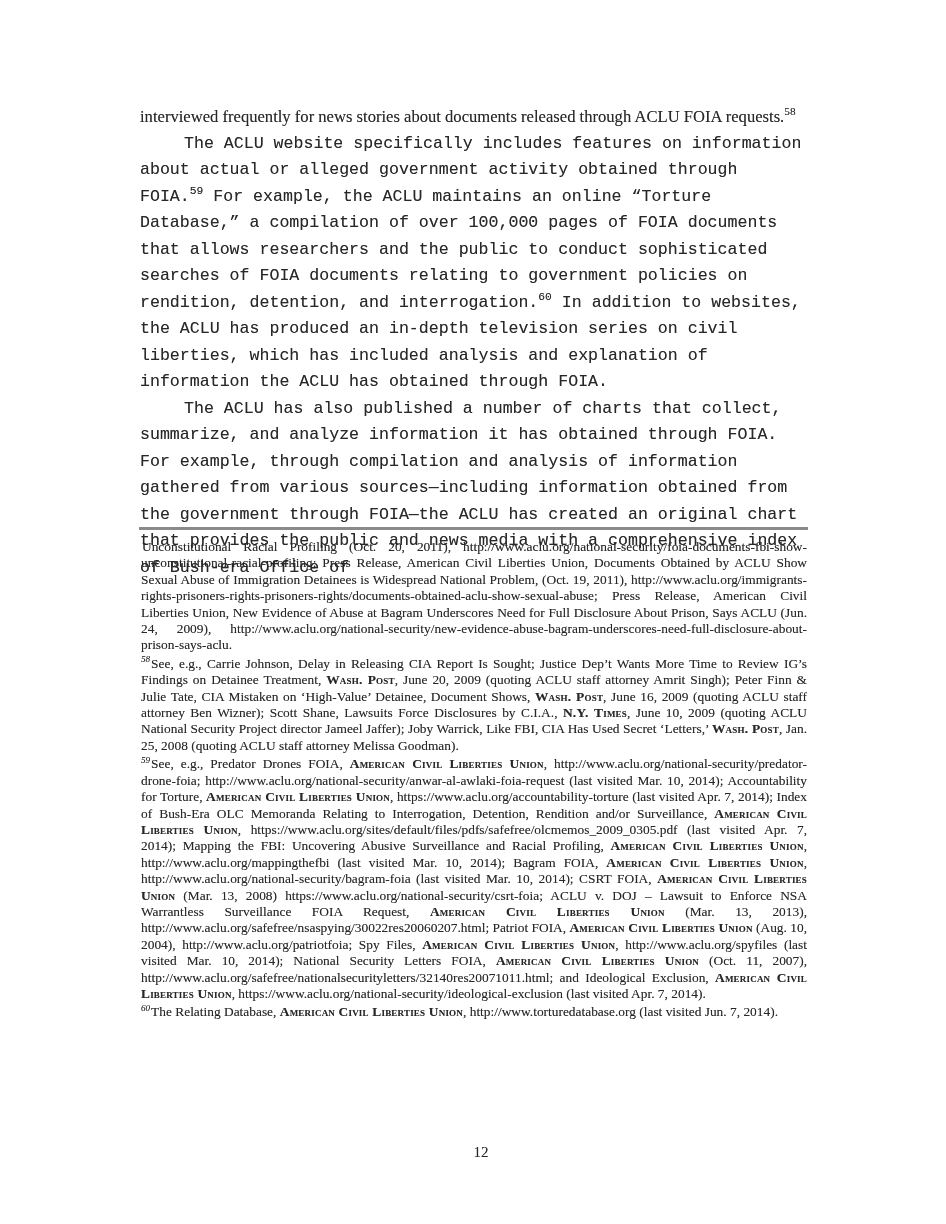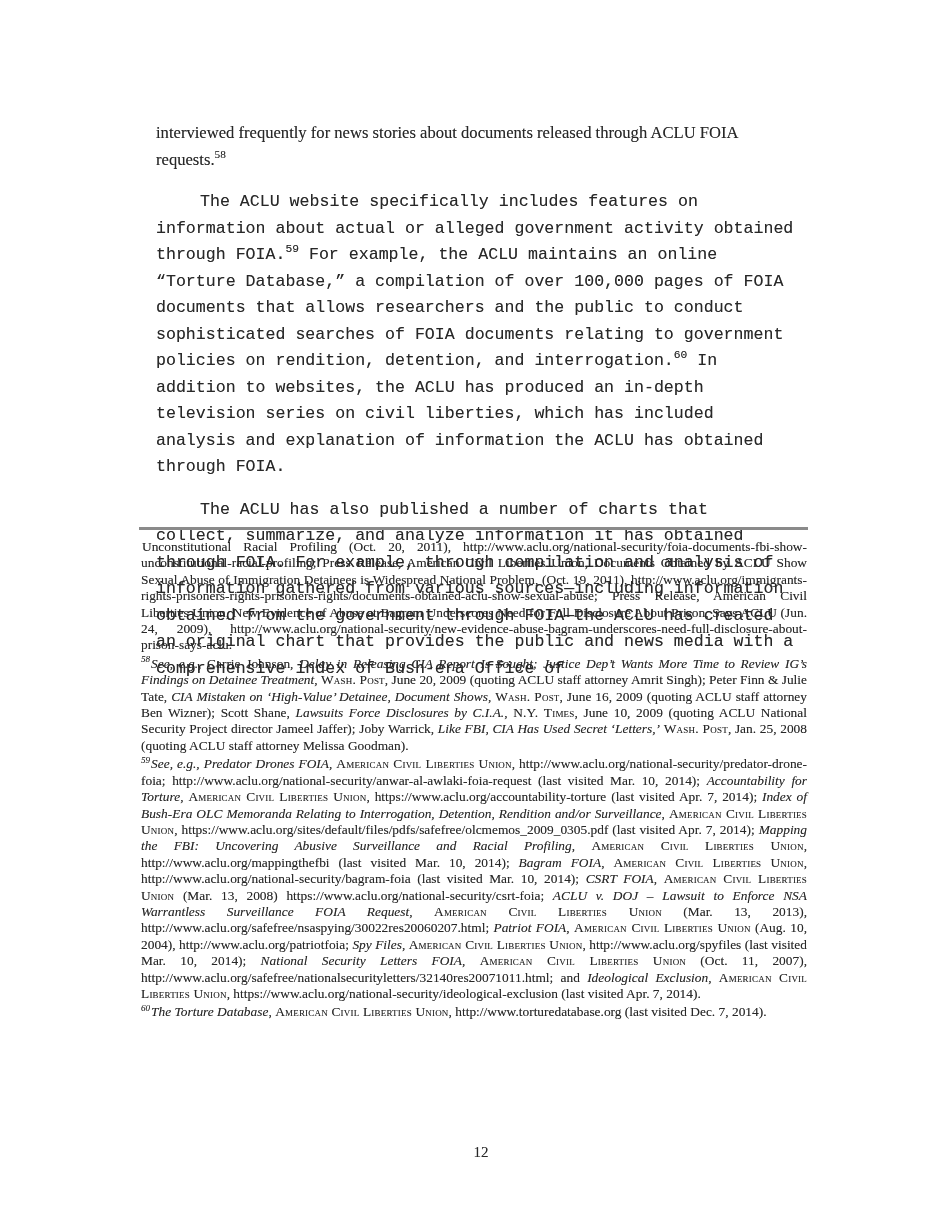--- a/index.html
+++ b/index.html
@@ -11,21 +11,21 @@
     color:#282828;
     overflow:hidden;
   }
   .body-text{
     position:absolute;
     left:140px;top:104px;width:670px;
     font-size:16.6px;line-height:26.5px;
     text-align:left;
     text-shadow:0 0 0.5px rgba(40,40,40,0.45);
   }
-  .body-para{margin:16px;}
+  .body-para{margin:0;}
   .body-para.indented{text-indent:44px;font-family:Liberation Mono, monospace;}
   .footnote-rule{
     position:absolute;
     left:139px;top:527px;width:669px;height:3px;
     background:#8a8a8a;border:0;margin:0;padding:0;
   }
   .footnotes{
     position:absolute;
     left:139px;top:537px;width:670px;
     font-size:13.4px;line-height:16.4px;
@@ -35,22 +35,22 @@
   }
   .footnote{margin:2px;}
   .fn-marker{
     font-size:0.68em;
     vertical-align:super;
     line-height:0;
     font-style:italic;
     padding-right:1px;
   }
   .seg-n{font-style:normal;}
-  .seg-i{font-style:italic;}
-  .seg-sc{font-variant:small-caps;letter-spacing:0.2px;}
+  .seg-i{}
+  .seg-sc{font-variant:small-caps;letter-spacing:0.2px;font-weight:bold;}
   .seg-sup{font-size:0.68em;vertical-align:super;line-height:0;}
   .page-number{
     position:absolute;
     left:0;top:1144px;width:946px;
     text-align:center;
     font-size:15px;
     text-shadow:0 0 0.5px rgba(40,40,40,0.4);
     padding-left:8px;
   }
 </style>
@@ -71,19 +71,19 @@
     <p class="footnote">
       <sup class="fn-marker"></sup><span><span class="seg-n">Unconstitutional Racial Profiling (Oct. 20, 2011), http://www.aclu.org/national-security/foia-documents-fbi-show-unconstitutional-racial-profiling; Press Release, American Civil Liberties Union, Documents Obtained by ACLU Show Sexual Abuse of Immigration Detainees is Widespread National Problem, (Oct. 19, 2011), http://www.aclu.org/immigrants-rights-prisoners-rights-prisoners-rights/documents-obtained-aclu-show-sexual-abuse; Press Release, American Civil Liberties Union, New Evidence of Abuse at Bagram Underscores Need for Full Disclosure About Prison, Says ACLU (Jun. 24, 2009), http://www.aclu.org/national-security/new-evidence-abuse-bagram-underscores-need-full-disclosure-about-prison-says-aclu.</span></span>
     </p>
     <p class="footnote">
       <sup class="fn-marker">58</sup><span><span class="seg-i">See, e.g., </span><span class="seg-n">Carrie Johnson, </span><span class="seg-i">Delay in Releasing CIA Report Is Sought; Justice Dep’t Wants More Time to Review IG’s Findings on Detainee Treatment</span><span class="seg-n">, </span><span class="seg-sc">Wash. Post</span><span class="seg-n">, June 20, 2009 (quoting ACLU staff attorney Amrit Singh); Peter Finn &amp; Julie Tate, </span><span class="seg-i">CIA Mistaken on ‘High-Value’ Detainee, Document Shows</span><span class="seg-n">, </span><span class="seg-sc">Wash. Post</span><span class="seg-n">, June 16, 2009 (quoting ACLU staff attorney Ben Wizner); Scott Shane, </span><span class="seg-i">Lawsuits Force Disclosures by C.I.A.</span><span class="seg-n">, </span><span class="seg-sc">N.Y. Times</span><span class="seg-n">, June 10, 2009 (quoting ACLU National Security Project director Jameel Jaffer); Joby Warrick, </span><span class="seg-i">Like FBI, CIA Has Used Secret ‘Letters,’</span><span class="seg-n"> </span><span class="seg-sc">Wash. Post</span><span class="seg-n">, Jan. 25, 2008 (quoting ACLU staff attorney Melissa Goodman).</span></span>
     </p>
     <p class="footnote">
       <sup class="fn-marker">59</sup><span><span class="seg-i">See, e.g., Predator Drones FOIA</span><span class="seg-n">, </span><span class="seg-sc">American Civil Liberties Union</span><span class="seg-n">, http://www.aclu.org/national-security/predator-drone-foia; http://www.aclu.org/national-security/anwar-al-awlaki-foia-request (last visited Mar. 10, 2014); </span><span class="seg-i">Accountability for Torture</span><span class="seg-n">, </span><span class="seg-sc">American Civil Liberties Union</span><span class="seg-n">, https://www.aclu.org/accountability-torture (last visited Apr. 7, 2014); </span><span class="seg-i">Index of Bush-Era OLC Memoranda Relating to Interrogation, Detention, Rendition and/or Surveillance</span><span class="seg-n">, </span><span class="seg-sc">American Civil Liberties Union</span><span class="seg-n">, https://www.aclu.org/sites/default/files/pdfs/safefree/olcmemos_2009_0305.pdf (last visited Apr. 7, 2014); </span><span class="seg-i">Mapping the FBI: Uncovering Abusive Surveillance and Racial Profiling</span><span class="seg-n">, </span><span class="seg-sc">American Civil Liberties Union</span><span class="seg-n">, http://www.aclu.org/mappingthefbi (last visited Mar. 10, 2014); </span><span class="seg-i">Bagram FOIA</span><span class="seg-n">, </span><span class="seg-sc">American Civil Liberties Union</span><span class="seg-n">, http://www.aclu.org/national-security/bagram-foia (last visited Mar. 10, 2014); </span><span class="seg-i">CSRT FOIA</span><span class="seg-n">, </span><span class="seg-sc">American Civil Liberties Union</span><span class="seg-n"> (Mar. 13, 2008) https://www.aclu.org/national-security/csrt-foia; </span><span class="seg-i">ACLU v. DOJ – Lawsuit to Enforce NSA Warrantless Surveillance FOIA Request</span><span class="seg-n">, </span><span class="seg-sc">American Civil Liberties Union</span><span class="seg-n"> (Mar. 13, 2013), http://www.aclu.org/safefree/nsaspying/30022res20060207.html; </span><span class="seg-i">Patriot FOIA</span><span class="seg-n">, </span><span class="seg-sc">American Civil Liberties Union</span><span class="seg-n"> (Aug. 10, 2004), http://www.aclu.org/patriotfoia; </span><span class="seg-i">Spy Files</span><span class="seg-n">, </span><span class="seg-sc">American Civil Liberties Union</span><span class="seg-n">, http://www.aclu.org/spyfiles (last visited Mar. 10, 2014); </span><span class="seg-i">National Security Letters FOIA</span><span class="seg-n">, </span><span class="seg-sc">American Civil Liberties Union</span><span class="seg-n"> (Oct. 11, 2007), http://www.aclu.org/safefree/nationalsecurityletters/32140res20071011.html; and </span><span class="seg-i">Ideological Exclusion</span><span class="seg-n">, </span><span class="seg-sc">American Civil Liberties Union</span><span class="seg-n">, https://www.aclu.org/national-security/ideological-exclusion (last visited Apr. 7, 2014).</span></span>
     </p>
     <p class="footnote">
-      <sup class="fn-marker">60</sup><span><span class="seg-i">The Torture Database</span><span class="seg-n">, </span><span class="seg-sc">American Civil Liberties Union</span><span class="seg-n">, http://www.torturedatabase.org (last visited Dec. 7, 2014).</span></span>
+      <sup class="fn-marker">60</sup><span><span class="seg-i">The Relating Database</span><span class="seg-n">, </span><span class="seg-sc">American Civil Liberties Union</span><span class="seg-n">, http://www.torturedatabase.org (last visited Jun. 7, 2014).</span></span>
     </p>
   </section>
 
   <footer class="page-number">12</footer>
 
 </div>
 
 </body></html>

